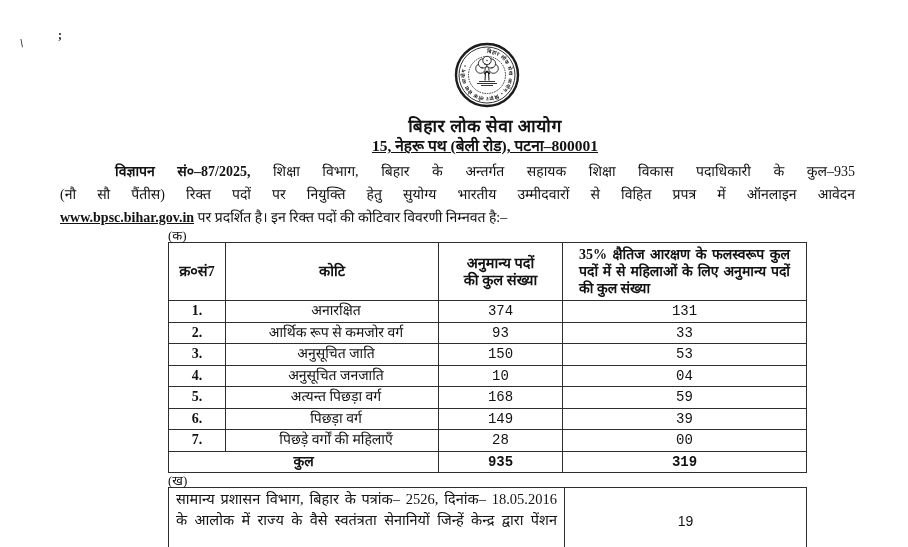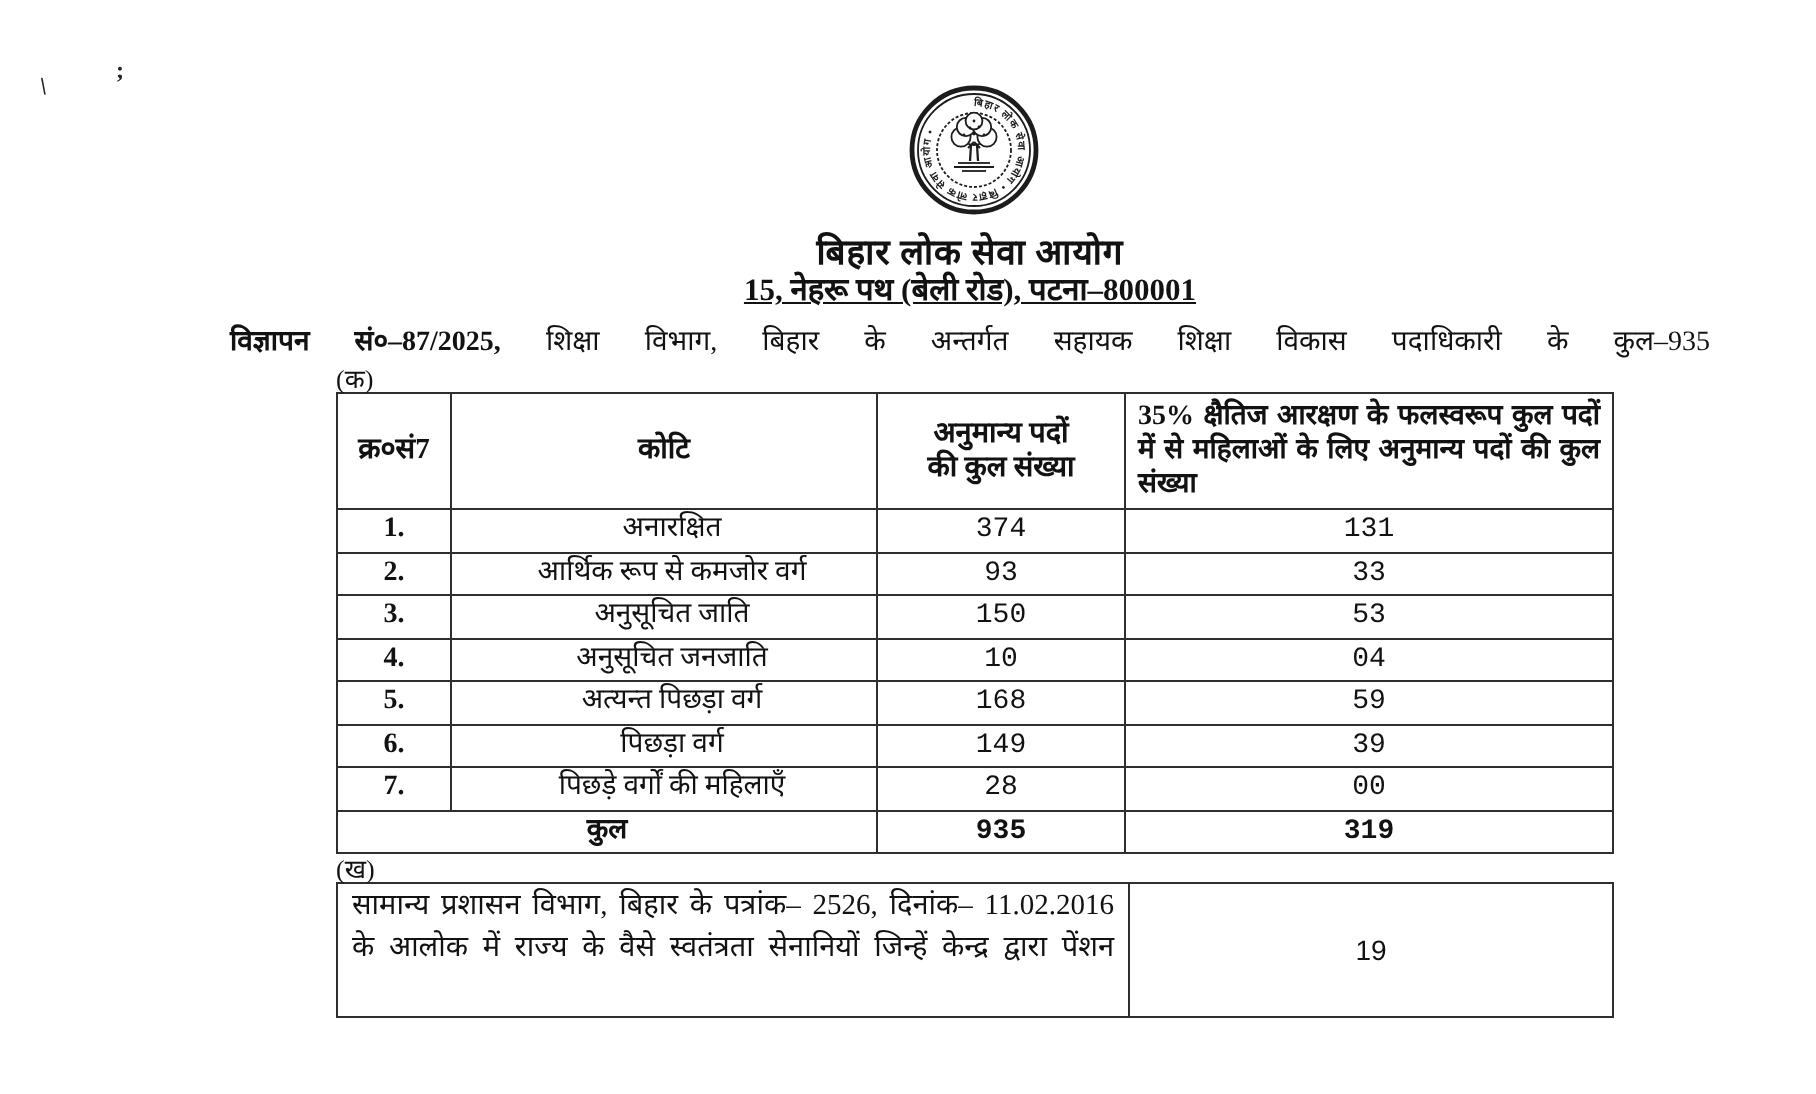--- a/index.html
+++ b/index.html
@@ -31,21 +31,21 @@
   .bold{font-weight:bold;}
   .weblink{font-weight:bold;text-decoration:underline;color:#121212;}
 
   .sec-label{margin:1px 0 0 168px;font-size:13px;line-height:12px;}
 
   table{border-collapse:collapse;table-layout:fixed;margin-left:168px;width:638px;}
   td,th{border:1.5px solid #2e2e2e;padding:0;overflow:hidden;}
 
   .main-table th{font-size:14.5px;font-weight:bold;line-height:17px;vertical-align:middle;height:53px;}
   .main-table th.h-women{
-    text-align:justify;vertical-align:middle;padding:2px 6px;font-size:14px;line-height:17px;
+    text-align:justify;vertical-align:middle;padding:2px 16px;font-size:14px;line-height:17px;
   }
   .main-table td{height:20.5px;font-size:14px;line-height:16px;vertical-align:middle;}
   .c-center{text-align:center;}
   .c-sn{text-align:center;font-weight:bold;font-size:13.5px;}
   .c-cat{text-align:center;padding-left:8px;}
   .c-num{text-align:center;font-size:13.5px;font-family:Liberation Mono, monospace;}
   .total-row td{font-weight:bold;}
   .total-row .c-num{font-weight:bold;}
 
   .bottom-table td{vertical-align:top;}
@@ -101,20 +101,22 @@
       <path d="M27,43.5 H39"></path>
     </g>
   </svg>
 </div>
 
 <div class="org-name">बिहार लोक सेवा आयोग</div>
 <div class="address">15, नेहरू पथ (बेली रोड), पटना–800001</div>
 
 <div class="para">
   <div class="pline first"><span class="bold">विज्ञापन सं०–87/2025,</span> <span>शिक्षा विभाग, बिहार के अन्तर्गत सहायक शिक्षा विकास पदाधिकारी के कुल–935</span></div>
+  <div class="pline">(नौ सौ पैंतीस) रिक्त पदों पर नियुक्ति हेतु सुयोग्य भारतीय उम्मीदवारों से विहित प्रपत्र में ऑनलाइन आवेदन</div>
+  <div class="pline last"><span class="weblink">www.bpsc.bihar.gov.in</span> <span>पर प्रदर्शित है। इन रिक्त पदों की कोटिवार विवरणी निम्नवत है:–</span></div>
 </div>
 
 <div class="sec-label">(क)</div>
 
 <table class="main-table">
   <colgroup>
       <col style="width:57px">
       <col style="width:213px">
       <col style="width:124px">
       <col style="width:244px">
@@ -182,20 +184,20 @@
 <div class="sec-label" style="margin-top:2px;">(ख)</div>
 
 <table class="bottom-table">
   <colgroup>
       <col style="width:396px">
       <col style="width:242px">
     </colgroup>
   <tbody>
       <tr>
     <td class="b-text">
-      <div class="bline">सामान्य प्रशासन विभाग, बिहार के पत्रांक– 2526, दिनांक– 11.02.2016</div>
+      <div class="bline">सामान्य प्रशासन विभाग, बिहार के पत्रांक– 2526, दिनांक– 18.05.2016</div>
       <div class="bline">के आलोक में राज्य के वैसे स्वतंत्रता सेनानियों जिन्हें केन्द्र द्वारा पेंशन</div>
 
     </td>
     <td class="b-val">19</td>
   </tr>
 </tbody>
   </table>
 
 </body></html>

